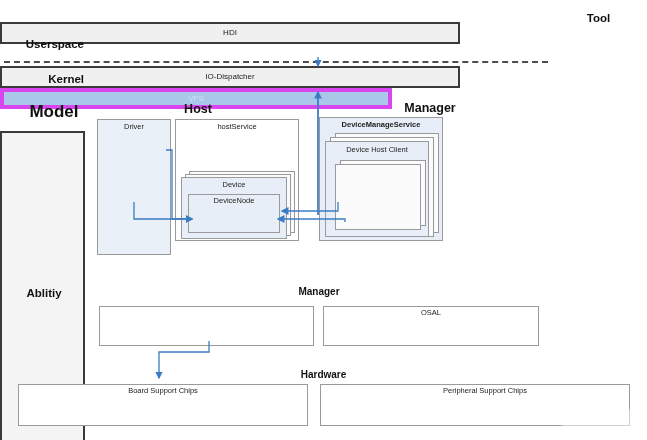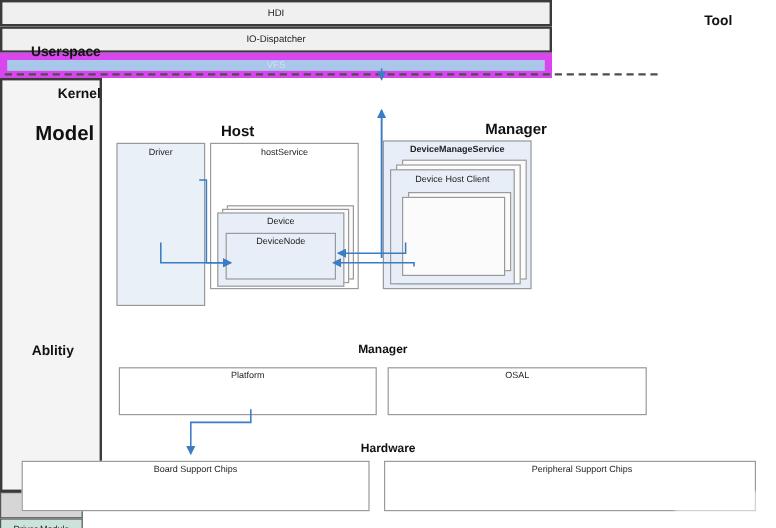--- a/index.html
+++ b/index.html
@@ -21,21 +21,21 @@
     background: #fafafa;
     display: flex;
     align-items: center;
     justify-content: center;
     text-align: center;
     font-size: 7.5px;
     line-height: 1.15;
     color: #222;
     white-space: pre-line;
   }
-  .heavy { border: 2px solid #3a3a3a; }
+  .heavy { border: 2px solid #3a3a3a; margin-top: 22px; }
   .med   { border: 1.5px solid #555; }
 
   .side-label {
     position: absolute;
     font-size: 11.5px;
     font-weight: bold;
     color: #111;
     display: flex;
     align-items: center;
     justify-content: flex-end;
@@ -103,21 +103,21 @@
 <div id="root">
 
   <div class="side-label" style="left:6px; top:33px; width:78px; height:22px;">Userspace</div>
   <div class="side-label" style="left:6px; top:68px; width:78px; height:22px;">Kernel</div>
 
   <div class="box heavy sh-grey" style="left:88px; top:6px; width:460px; height:22px; font-size:8px;">HDI</div>
   <div class="box heavy sh-grey" style="left:88px; top:34px; width:460px; height:22px; font-size:8px;">IO-Dispatcher</div>
 
   <div class="dashed-line" style="left:4px; top:61px; width:544px;"></div>
 
-  <div class="box sh-blue" style="left:88px; top:68px; width:460px; height:21px; border:6px solid #d946ef; color:#cfe0f2; font-size:8px;">VFS</div>
+  <div class="box sh-blue" style="left:88px; top:68px; width:392px; height:21px; border:4px solid #d946ef; color:#cfe0f2; font-size:8px;">VFS</div>
 
   <div class="box heavy sh-grey" style="left:556px; top:6px; width:85px; height:345px; display:block; background:#f4f4f4;"></div>
   <div class="panel-title" style="left:556px; width:85px; top:12px; font-size:11.5px;">Tool</div>
   <div class="box med sh-grey2" style="left:564px; top:33px; width:69px; height:22px;">HDI-GEN</div>
   <div class="box med sh-teal" style="left:564px; top:268px; width:69px; height:28px;">Driver Module
 Template</div>
 
   <div class="panel-title" style="left:16px; width:76px; top:102px; font-size:17px;">Model</div>
 
   <div class="panel-title" style="left:90px; width:216px; top:102px; font-size:12.5px;">Host</div>
@@ -153,21 +153,20 @@
   <div class="stack" style="left:330px; top:160px; width:98px; height:72px;">
     <div class="layer sh-white" style="left:10px; top:0px; width:86px; height:66px;"></div>
     <div class="layer sh-white" style="left:5px;  top:4px; width:86px; height:66px;"></div>
   </div>
 
   <div class="panel-title" style="left:6px; width:76px; top:287px; font-size:11.5px;">Ablitiy</div>
 
   <div class="panel-title" style="left:90px; width:458px; top:286px; font-size:10px;">Manager</div>
 
   <div class="grp sh-white" style="left:99px; top:306px; width:215px; height:40px;"></div>
-  <div class="grp-title" style="left:99px; width:215px; top:308px;">Platform</div>
 
   <div class="grp sh-white" style="left:323px; top:306px; width:216px; height:40px;"></div>
   <div class="grp-title" style="left:323px; width:216px; top:308px;">OSAL</div>
 
   <div class="panel-title" style="left:6px; width:635px; top:369px; font-size:10px;">Hardware</div>
 
   <div class="grp sh-white" style="left:18px; top:384px; width:290px; height:42px;"></div>
   <div class="grp-title" style="left:18px; width:290px; top:386px;">Board Support Chips</div>
 
   <div class="grp sh-white" style="left:320px; top:384px; width:310px; height:42px;"></div>

